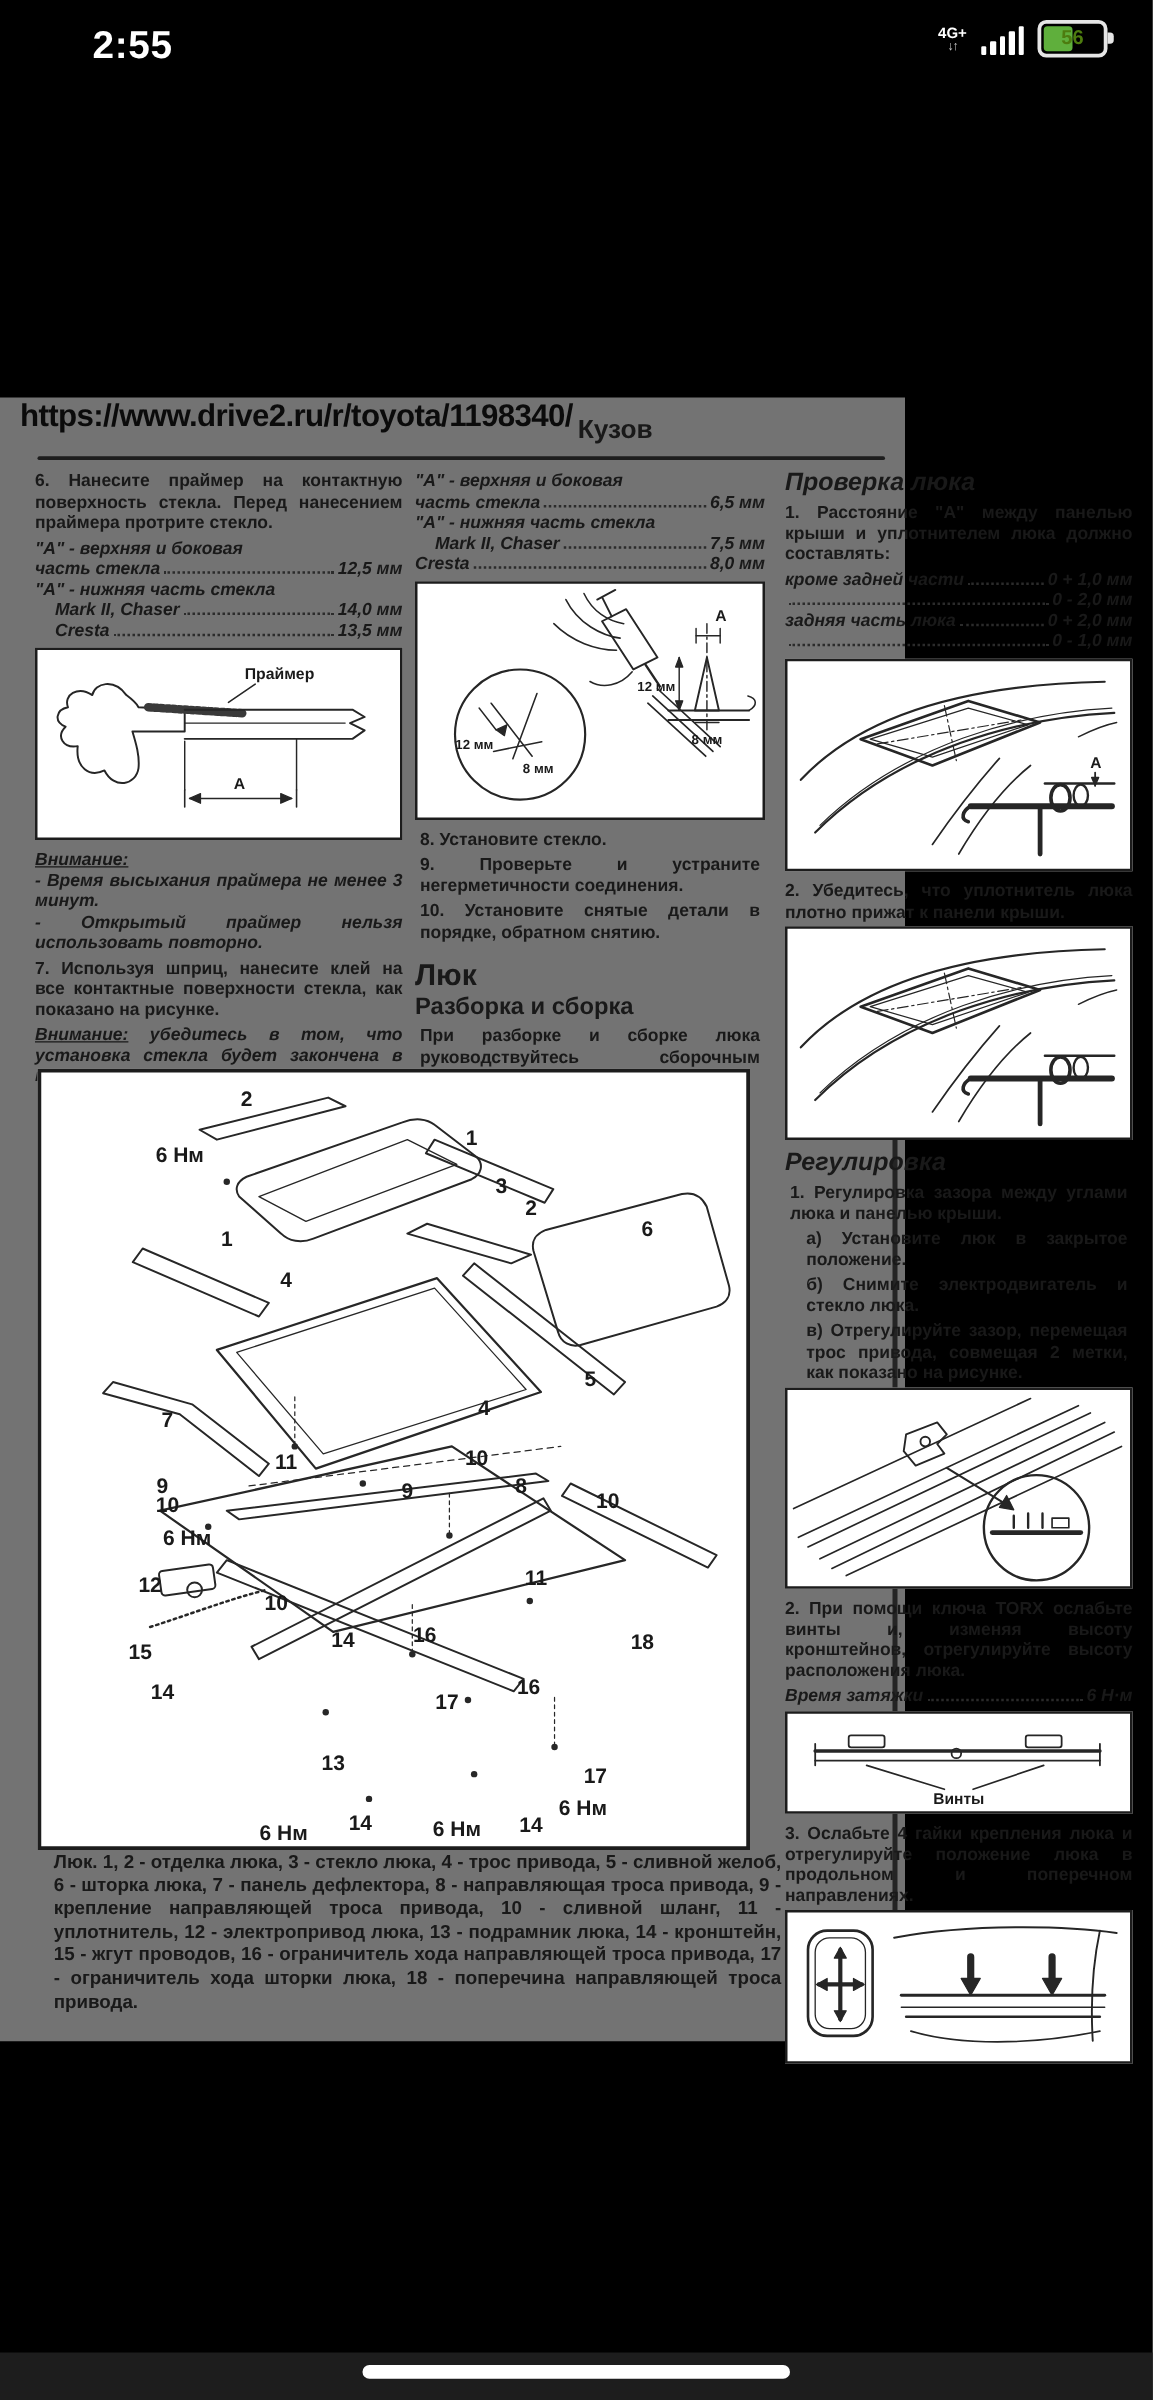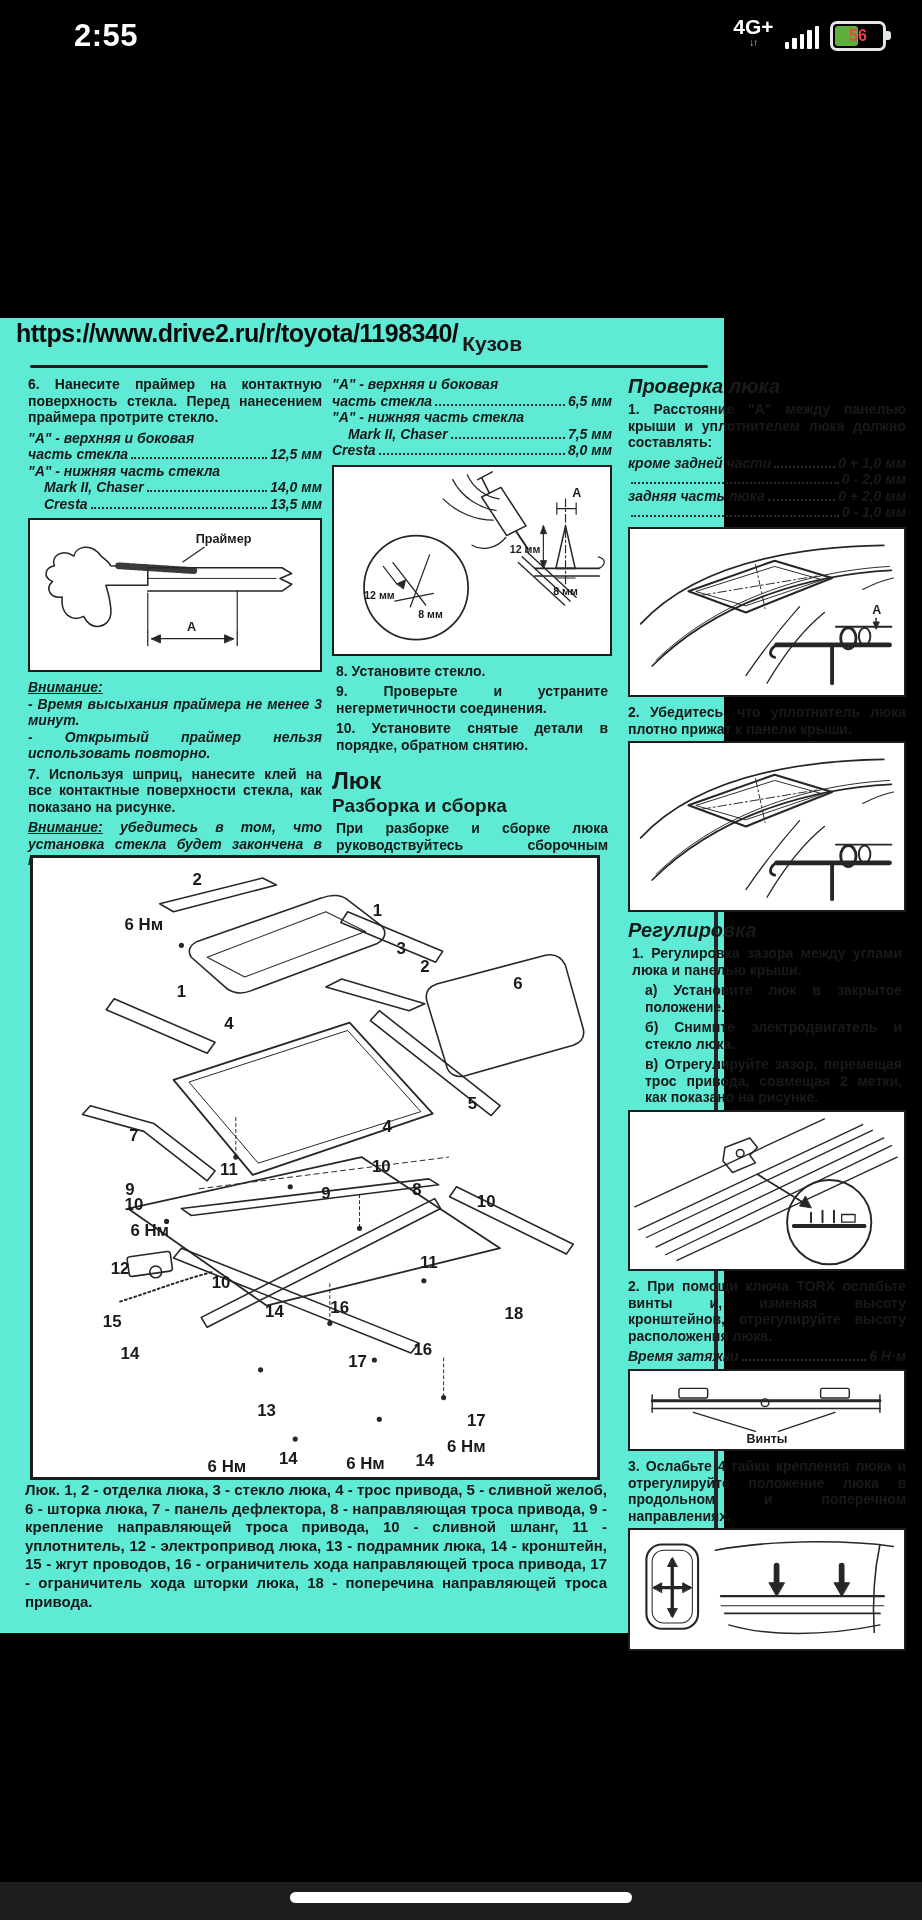--- a/index.html
+++ b/index.html
@@ -4,33 +4,33 @@
 <style>
   html,body{margin:0;padding:0;}
   body{width:922px;height:1920px;background:#000;position:relative;font-family:"Liberation Sans",sans-serif;overflow:hidden;}
   .screen{position:absolute;inset:0;}
 
   
   .statusbar{position:absolute;top:0;left:0;right:0;height:70px;color:#fff;}
   .time{position:absolute;left:74px;top:18px;font-size:31px;font-weight:700;letter-spacing:.5px;}
   .sb-right{position:absolute;right:36px;top:16px;display:flex;align-items:flex-end;gap:11px;}
   .net{display:flex;flex-direction:column;align-items:center;line-height:1;margin-bottom:3px;}
-  .net-type{font-size:21px;font-weight:700;}
+  .net-type{font-size:12px;font-weight:700;}
   .net-arrows{font-size:10px;color:#c9c9c9;margin-top:1px;letter-spacing:-1px;}
   .bars{display:flex;align-items:flex-end;gap:3px;height:23px;margin-bottom:2px;}
   .bars i{display:block;width:4.5px;background:#fff;border-radius:1px;}
   .bars i:nth-child(1){height:7px;}.bars i:nth-child(2){height:11px;}
   .bars i:nth-child(3){height:15px;}.bars i:nth-child(4){height:19px;}.bars i:nth-child(5){height:23px;}
   .battery{position:relative;width:50px;height:24px;border:3px solid #e6e6e6;border-radius:7px;background:#000;display:flex;align-items:center;justify-content:center;}
   .batt-fill{position:absolute;left:2px;top:2px;bottom:2px;width:46%;border-radius:3px;}
-  .batt-text{position:relative;font-size:16px;font-weight:700;color:#ef4444;z-index:1;line-height:1;}
+  .batt-text{position:relative;font-size:16px;font-weight:700;color:#4d7c0f;z-index:1;line-height:1;}
   .batt-cap{position:absolute;right:-8px;top:7px;width:5px;height:9px;background:#e6e6e6;border-radius:0 3px 3px 0;}
 
   
-  .page{position:absolute;top:318px;left:0;width:724px;height:1315px;background:#5eead4;color:#191919;}
+  .page{position:absolute;top:318px;left:0;width:724px;height:1315px;background:#737373;color:#191919;}
   .urlline{position:absolute;top:1px;left:16px;white-space:nowrap;}
   .url{font-size:25px;font-weight:700;letter-spacing:-.5px;color:#0b0b0b;}
   .sec-title{font-size:21px;font-weight:700;position:relative;top:9px;margin-left:4px;}
   .rule{position:absolute;top:47px;left:30px;right:16px;height:3px;background:#1d1d1d;border-radius:2px;}
   .edge-shadow{position:absolute;right:6px;top:532px;height:782px;width:4px;background:#242424;border-radius:2px;}
 
   .col{position:absolute;top:58px;font-size:14px;line-height:1.18;font-weight:700;text-align:justify;}
   .col1{left:28px;width:294px;}
   .col2{left:332px;width:280px;}
   .col3{left:628px;width:278px;}
@@ -45,21 +45,21 @@
   .sub{padding-left:13px;}
   .fig{margin:4px 0 7px;border:2px solid #1c1c1c;background:#fff;padding:3px;}
   .fig svg{display:block;width:100%;height:auto;}
   .warn{margin:0 0 4px;}
   .warn p{margin:0;font-style:italic;}
   .warn-title{font-style:italic;text-decoration:underline;}
   .warn-inline{font-style:italic;}
   .h-big{font-size:24px;margin:16px 0 3px;line-height:1;}
   .h-med{font-size:19px;margin:3px 0 3px;line-height:1.05;}
   .h-sec{font-size:20px;margin:0 0 4px;line-height:1.05;font-style:italic;}
-  .caption{position:absolute;left:25px;top:1163px;width:582px;margin:0;font-size:15px;line-height:1.24;font-weight:700;text-align:justify;}
+  .caption{position:absolute;left:43px;top:1163px;width:582px;margin:0;font-size:15px;line-height:1.24;font-weight:700;text-align:justify;}
   .bigfig{position:absolute;left:30px;top:537px;width:570px;height:625px;margin:0;border:3px solid #1c1c1c;background:#fff;box-sizing:border-box;}
   .bigfig svg{width:100%;height:100%;display:block;}
 
   
   .dlabel{font:700 17px "Liberation Sans",sans-serif;fill:#1a1a1a;}
   .flabel{font:700 13px "Liberation Sans",sans-serif;fill:#1a1a1a;}
   .flabel-sm{font:700 11px "Liberation Sans",sans-serif;fill:#1a1a1a;}
 
   
   .bottombar{position:absolute;left:0;right:0;top:1882px;height:38px;background:#1d1d1d;}

